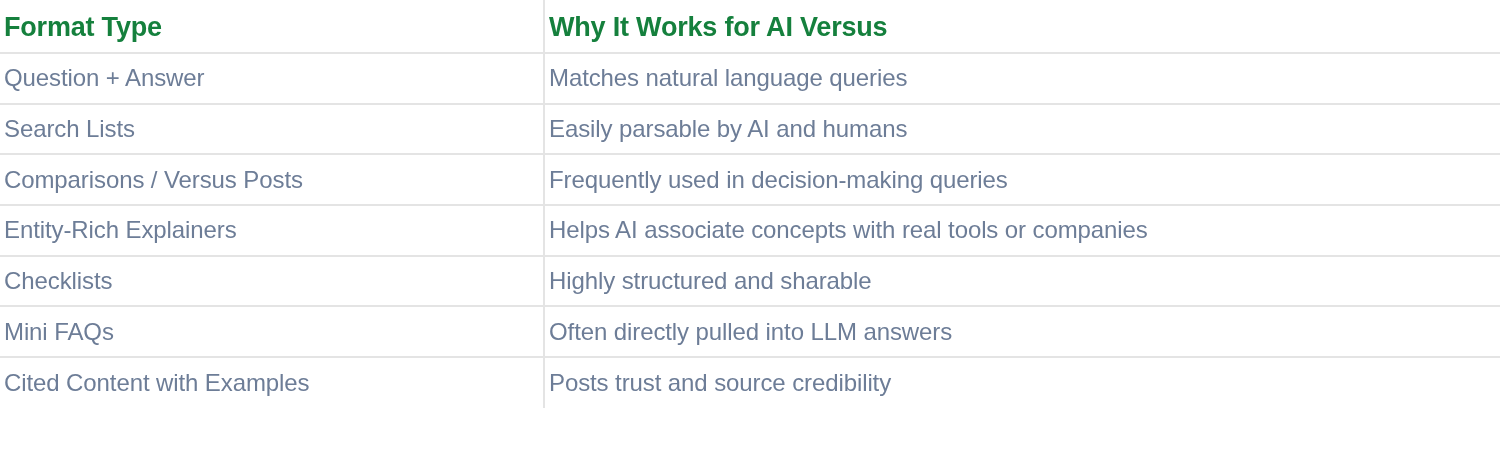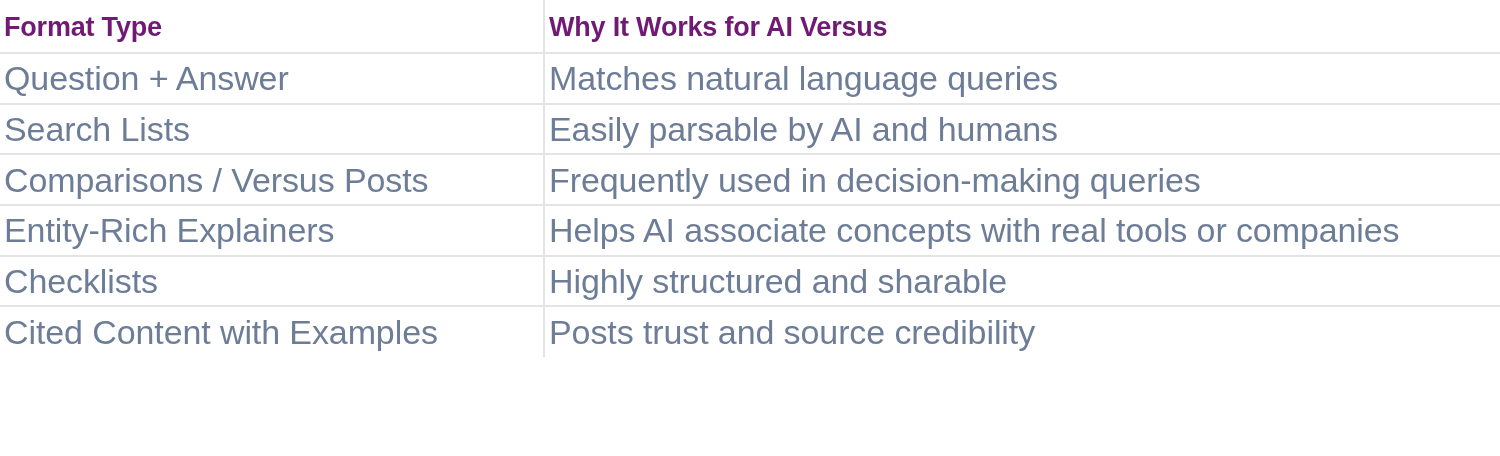--- a/index.html
+++ b/index.html
@@ -51,31 +51,31 @@
   }
 
   
   table.data-table th.col-left,
   table.data-table td.col-left {
     border-right: 2px solid #e4e4e4;
   }
 
   table.data-table thead th {
     font-weight: bold;
-    color: #701a75;
+    color: #15803d;
     font-size: 27px;
     letter-spacing: -0.2px;
     height: 50px;
     padding-top: 2px;
   }
 
   table.data-table tbody td {
     font-weight: normal;
     color: #6d7d97;
-    font-size: 34px;
+    font-size: 24px;
     letter-spacing: -0.1px;
   }
 
   
   table.data-table tbody tr:last-child td {
     border-bottom: none;
   }
 
   .cell-text {
     display: block;
@@ -136,20 +136,28 @@
       <tr>
         <td class="col-left">
           <span class="cell-text">Checklists</span>
         </td>
         <td class="col-right">
           <span class="cell-text">Highly structured and sharable</span>
         </td>
       </tr>
       <tr>
         <td class="col-left">
+          <span class="cell-text">Mini FAQs</span>
+        </td>
+        <td class="col-right">
+          <span class="cell-text">Often directly pulled into LLM answers</span>
+        </td>
+      </tr>
+      <tr>
+        <td class="col-left">
           <span class="cell-text">Cited Content with Examples</span>
         </td>
         <td class="col-right">
           <span class="cell-text">Posts trust and source credibility</span>
         </td>
       </tr>
     </tbody>
   </table>
 </div>
 

